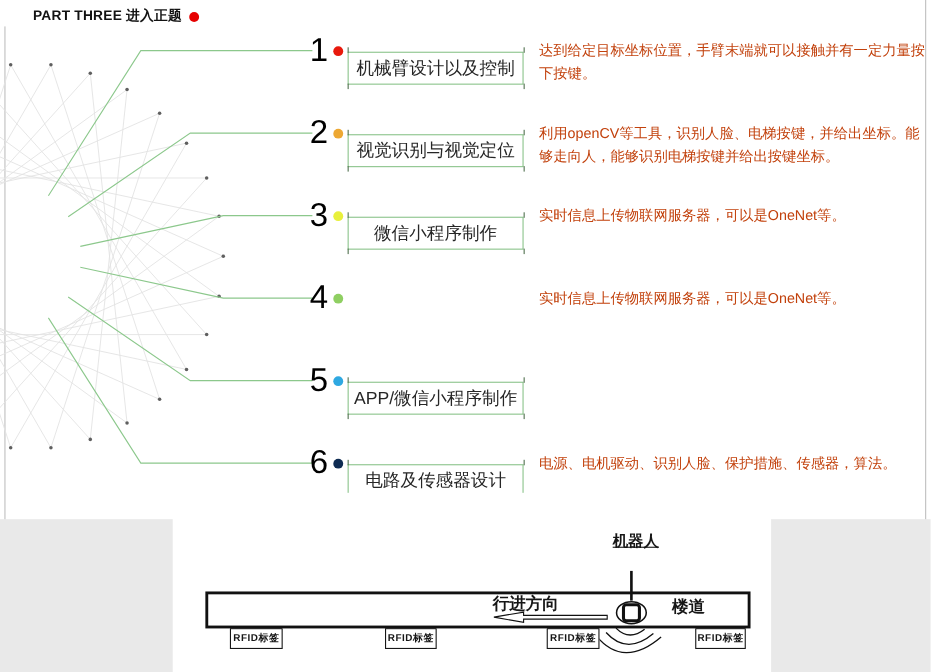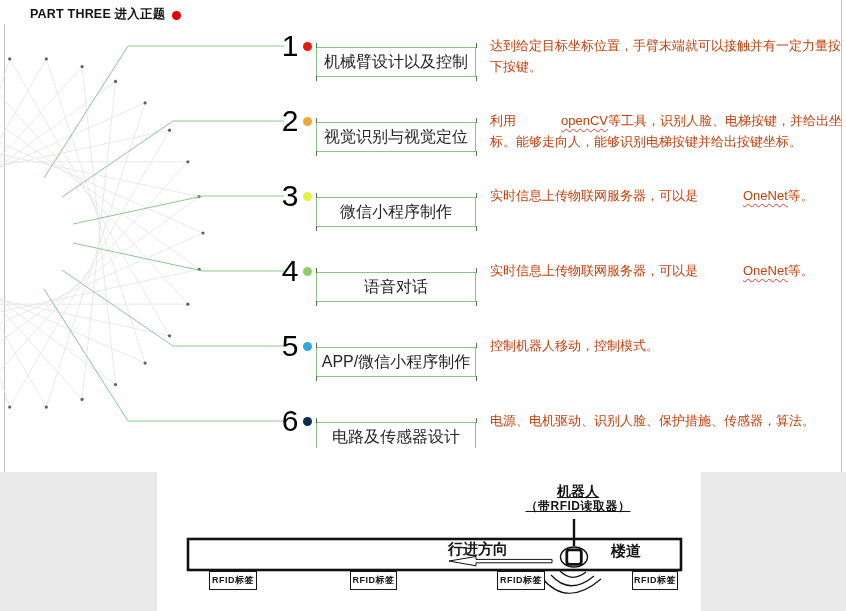--- a/index.html
+++ b/index.html
@@ -32,22 +32,22 @@
   .box{position:absolute;left:316px;top:0;width:158px;height:28px;
        border:1.5px solid #8ac48a;background:#fff;
        display:flex;align-items:center;justify-content:center;
        font-size:16px;color:#262626;white-space:nowrap;margin-top:17px;}
   .box::before,.box::after{content:"";position:absolute;width:1px;height:5px;background:#50704f;
        left:-1.5px;box-shadow:160px 0 0 #50704f;}
   .box::before{top:-5px}
   .box::after{bottom:-5px}
   .desc{position:absolute;left:490px;top:5px;width:352px;
         font-size:13px;line-height:21px;color:#c2410c;}
-  .spell{text-decoration:underline;text-decoration-style:wavy;text-decoration-color:#e43b2f;
-         text-decoration-thickness:1px;text-underline-offset:3px;padding-left:45px;}
+  .spell{text-decoration-style:wavy;text-decoration-color:#e43b2f;
+         text-decoration-thickness:1px;text-underline-offset:3px;}
 
   
   .diagram-panel{position:absolute;left:157px;top:448px;width:544px;height:163px;background:#ffffff;}
   .dg-label{position:absolute;color:#161616;font-weight:bold;white-space:nowrap;}
   .robot-label{left:500px;top:483px;width:156px;text-align:center;text-decoration:underline;}
   .robot-label .l1{font-size:14px;line-height:16px;font-weight:bold;color:#161616;}
   .robot-label .l2{font-size:12px;line-height:14px;font-weight:bold;color:#161616;letter-spacing:.5px;}
   .direction-label{left:448px;top:540px;font-size:15px;}
   .corridor-label{left:611px;top:542px;font-size:15px;}
   .rfid-tag{position:absolute;top:571px;height:19px;border:1.5px solid #161616;background:#fff;
@@ -142,28 +142,26 @@
 </div>
 <div class="row r3">
   <span class="num">3</span>
   <span class="dot" style="background: rgb(232, 240, 60);"></span>
   <div class="box">微信小程序制作</div>
   <div class="desc"><span>实时信息上传物联网服务器，可以是</span><span class="spell">OneNet</span><span>等。</span></div>
 </div>
 <div class="row r4">
   <span class="num">4</span>
   <span class="dot" style="background: rgb(143, 207, 98);"></span>
-  <div class="box">语音对话</div>
   <div class="desc"><span>实时信息上传物联网服务器，可以是</span><span class="spell">OneNet</span><span>等。</span></div>
 </div>
 <div class="row r5">
   <span class="num">5</span>
   <span class="dot" style="background: rgb(47, 168, 225);"></span>
   <div class="box">APP/微信小程序制作</div>
-  <div class="desc"><span>控制机器人移动，控制模式。</span></div>
 </div>
 <div class="row r6">
   <span class="num">6</span>
   <span class="dot" style="background: rgb(14, 43, 82);"></span>
   <div class="box">电路及传感器设计</div>
   <div class="desc"><span>电源、电机驱动、识别人脸、保护措施、传感器，算法。</span></div>
 </div>
 
 <div class="diagram-panel"></div>
 
@@ -180,21 +178,20 @@
 
   <g fill="none" stroke="#111" stroke-width="1.2">
     <path d="M 560 571 Q 572 583 586 572"></path>
     <path d="M 551 575 Q 570 596 594 576"></path>
     <path d="M 542 578 Q 567 608 601 579"></path>
   </g>
 </svg>
 
 <div class="dg-label robot-label">
   <div class="l1">机器人</div>
-  <div class="l2">（带RFID读取器）</div>
 </div>
 <div class="dg-label direction-label">行进方向</div>
 <div class="dg-label corridor-label">楼道</div>
 
 <div class="rfid-tag tag1">RFID标签</div>
 <div class="rfid-tag tag2">RFID标签</div>
 <div class="rfid-tag tag3">RFID标签</div>
 <div class="rfid-tag tag4">RFID标签</div>
 
 </body></html>

